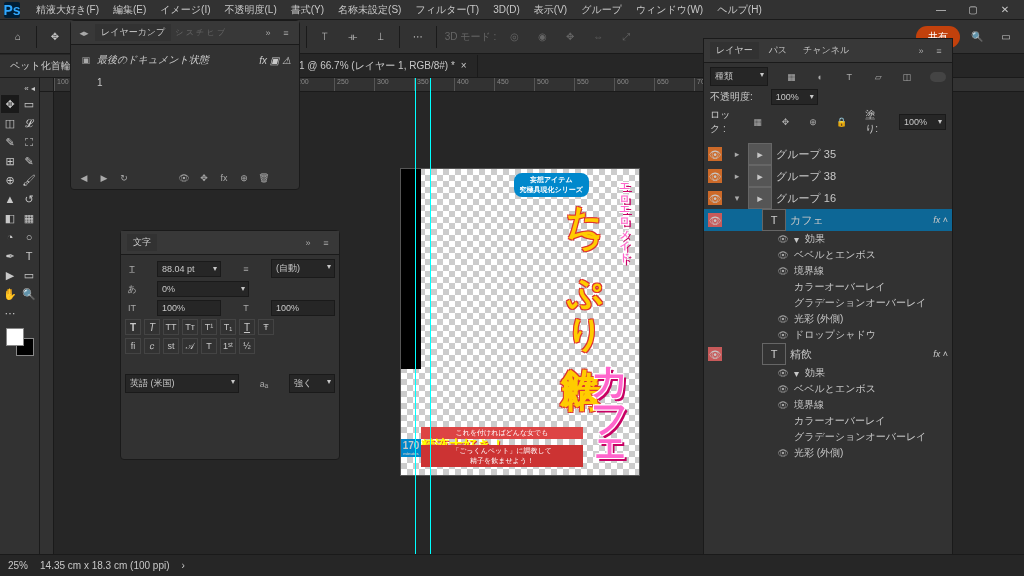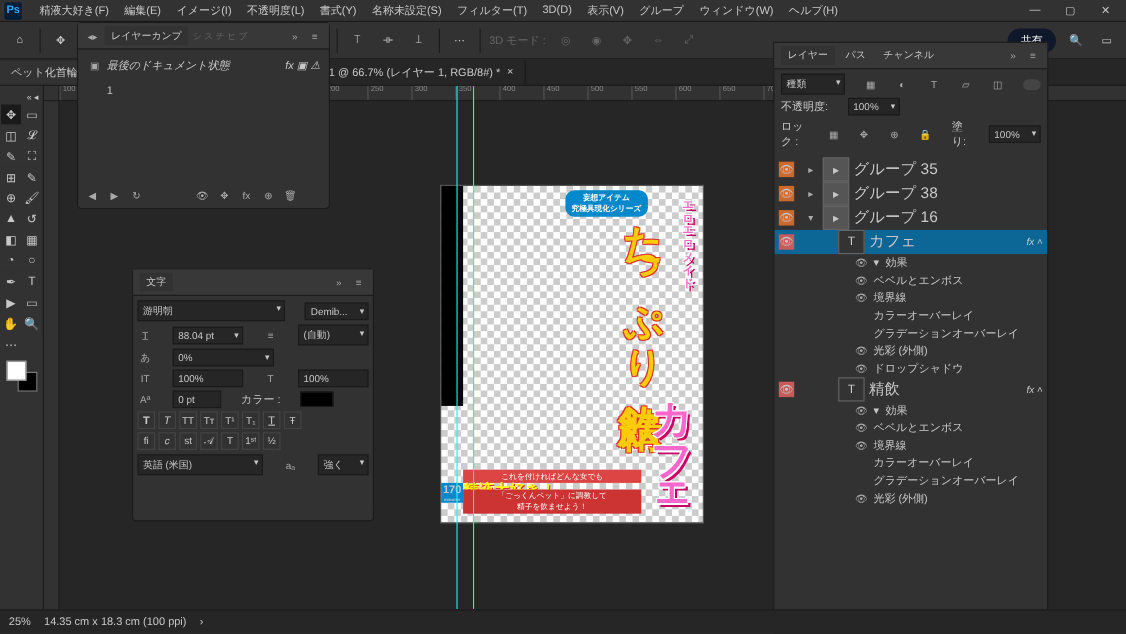--- a/index.html
+++ b/index.html
@@ -1,27 +1,27 @@
 <!DOCTYPE html>
 <html><head>
 <meta charset="utf-8">
 <style>
 *{margin:0;padding:0;box-sizing:border-box;font-family:"Segoe UI","Meiryo",sans-serif;font-size:10px;color:#c8c8c8;user-select:none}
 body{background:#323232;width:1024px;height:576px;overflow:hidden;position:relative}
 .menubar{height:20px;background:#323232;display:flex;align-items:center;padding:0 4px;gap:2px;border-bottom:1px solid #1a1a1a}
-.ps-logo{width:16px;height:16px;background:#001e36;border-radius:2px;display:flex;align-items:center;justify-content:center;color:#31a8ff;font-weight:bold;font-size:10px;margin-right:8px}
+.ps-logo{width:16px;height:16px;background:#001e36;border-radius:2px;display:flex;align-items:center;justify-content:center;color:#31a8ff;font-weight:bold;font-size:14px;margin-right:8px}
 .menu-item{padding:2px 6px;cursor:pointer}
 .win-controls{margin-left:auto;display:flex;gap:2px}
 .win-btn{width:30px;height:18px;display:flex;align-items:center;justify-content:center;cursor:pointer}
 .optbar{height:34px;background:#323232;display:flex;align-items:center;padding:0 8px;gap:8px;border-bottom:1px solid #1a1a1a}
 .opt-icon{width:20px;height:20px;display:flex;align-items:center;justify-content:center;cursor:pointer;border-radius:2px}
 .opt-dropdown{background:#383838;border:1px solid #222;padding:2px 18px 2px 6px;border-radius:2px;position:relative;cursor:pointer}
 .opt-dropdown::after{content:"▾";position:absolute;right:4px;font-size:8px}
 .divider{width:1px;height:22px;background:#1a1a1a}
-.share-btn{margin-left:auto;background:#0f172a;color:#fff;padding:4px 12px;border-radius:12px;cursor:pointer}
+.share-btn{margin-left:auto;background:#c2410c;color:#fff;padding:4px 12px;border-radius:12px;cursor:pointer}
 .tabbar{height:24px;background:#262626;display:flex;align-items:center;border-bottom:1px solid #1a1a1a}
 .doc-tab{padding:4px 10px;background:#323232;border-right:1px solid #1a1a1a;display:flex;align-items:center;gap:6px;cursor:pointer;font-size:9px}
 .doc-tab.inactive{background:#262626;color:#888}
 .close-x{font-size:10px;cursor:pointer}
 .main{position:absolute;top:78px;bottom:22px;left:0;right:0;display:flex}
 .toolbox{width:40px;background:#323232;border-right:1px solid #1a1a1a;display:flex;flex-direction:column;align-items:center;padding-top:4px}
 .tool-grid{display:grid;grid-template-columns:18px 18px;gap:1px;padding:0 2px}
 .tool{width:18px;height:18px;background:#323232;display:flex;align-items:center;justify-content:center;cursor:pointer;font-size:11px}
 .tool.active{background:#1a1a1a}
 .swatch{margin-top:6px;position:relative;width:28px;height:28px}
@@ -34,28 +34,28 @@
 .ruler-corner{position:absolute;top:0;left:0;width:14px;height:14px;background:#323232;border-right:1px solid #1a1a1a;border-bottom:1px solid #1a1a1a}
 .document{position:absolute;top:90px;left:360px;width:240px;height:308px;background:repeating-conic-gradient(#ccc 0 25%,#fff 0 50%) 0 0/12px 12px;border:1px solid #555}
 .doc-content{position:absolute;inset:0;overflow:hidden}
 .guide-v{position:absolute;top:0;bottom:0;width:1px;background:#00ffff}
 .panel{position:absolute;background:#323232;border:1px solid #1a1a1a;border-radius:4px}
 .panel-header{background:#383838;padding:3px 6px;display:flex;align-items:center;gap:4px;border-bottom:1px solid #1a1a1a}
 .panel-tab{padding:2px 6px;font-size:9px;cursor:pointer}
 .panel-tab.active{background:#323232}
 .panel-body{padding:4px}
 .layercomp-panel{top:20px;left:70px;width:230px;height:170px}
-.char-panel{top:244px;left:120px;width:220px;height:230px}
+.char-panel{top:230px;left:120px;width:220px;height:230px}
 .layers-panel{top:38px;left:703px;width:250px;bottom:0;border-radius:0}
 .layer-row{display:flex;align-items:center;padding:2px 4px;gap:4px;cursor:pointer;height:22px}
 .layer-row.sel{background:#0d6796}
 .layer-row .vis{width:14px;height:14px;display:flex;align-items:center;justify-content:center}
 .layer-row .vis.folder{background:#c85a5a}
 .layer-row .thumb{width:24px;height:22px;background:#555;display:flex;align-items:center;justify-content:center;font-size:11px;border:1px solid #666}
-.layer-row .name{font-size:14px}
+.layer-row .name{font-size:11px}
 .fx-row{padding-left:60px;font-size:9px;display:flex;align-items:center;gap:4px;height:16px}
 .statusbar{position:absolute;bottom:0;left:0;right:0;height:22px;background:#262626;border-top:1px solid #1a1a1a;display:flex;align-items:center;padding:0 8px;gap:12px;font-size:9px;color:#aaa}
 .field-row{display:flex;align-items:center;gap:18px;margin-bottom:3px}
 .field{background:#262626;border:1px solid #1a1a1a;padding:2px 4px;flex:1;font-size:9px}
 .dropdown{background:#262626;border:1px solid #1a1a1a;padding:2px 18px 2px 4px;position:relative;flex:1;font-size:9px;cursor:pointer}
 .dropdown::after{content:"▾";position:absolute;right:3px;font-size:8px}
 .tiny-icon{width:14px;height:14px;display:flex;align-items:center;justify-content:center;font-size:9px;color:#aaa}
 .style-btns{display:flex;gap:3px;margin-top:3px}
 .style-btn{width:16px;height:16px;border:1px solid #444;display:flex;align-items:center;justify-content:center;cursor:pointer;font-size:9px}
 .text-pink{color:#ff66cc;font-weight:bold;text-shadow:-1px -1px 0 #fff,1px -1px 0 #fff,-1px 1px 0 #fff,1px 1px 0 #fff,3px 3px 0 #c80064}
@@ -250,45 +250,35 @@
 </div>
 
 <div class="panel char-panel">
   <div class="panel-header">
     <span class="panel-tab active">文字</span>
     <span style="margin-left:auto" class="tiny-icon">»</span>
     <span class="tiny-icon">≡</span>
   </div>
   <div class="panel-body">
     <div class="field-row">
-      <div class="dropdown">游明朝</div>
-      <div class="dropdown" style="flex:0 0 56px">Demib...</div>
-    </div>
-    <div class="field-row">
       <span class="tiny-icon">T̲</span>
       <div class="dropdown">88.04 pt</div>
       <span class="tiny-icon">≡</span>
       <div class="dropdown">(自動)</div>
     </div>
     <div class="field-row">
       <span class="tiny-icon">あ</span>
       <div class="dropdown">0%</div>
       <span style="flex:1"></span>
     </div>
     <div class="field-row">
       <span class="tiny-icon">IT</span>
       <div class="field">100%</div>
       <span class="tiny-icon">T</span>
       <div class="field">100%</div>
-    </div>
-    <div class="field-row">
-      <span class="tiny-icon">Aª</span>
-      <div class="field" style="flex:0 0 44px">0 pt</div>
-      <span>カラー :</span>
-      <div class="field" style="flex:0 0 30px;background:#000;height:14px"></div>
     </div>
     <div class="style-btns">
       <div class="style-btn">
           <b>T</b>
         </div>
       <div class="style-btn">
           <i>T</i>
         </div>
       <div class="style-btn">TT</div>
       <div class="style-btn">Tᴛ</div>
@@ -301,21 +291,21 @@
     </div>
     <div class="style-btns">
       <div class="style-btn">fi</div>
       <div class="style-btn">𝑐</div>
       <div class="style-btn">st</div>
       <div class="style-btn">𝒜</div>
       <div class="style-btn">T</div>
       <div class="style-btn">1ˢᵗ</div>
       <div class="style-btn">½</div>
     </div>
-    <div class="field-row" style="margin-top:4px">
+    <div class="field-row" style="margin-top:20px">
       <div class="dropdown">英語 (米国)</div>
       <span class="tiny-icon">aₐ</span>
       <div class="dropdown" style="flex:0 0 46px">強く</div>
     </div>
   </div>
 </div>
 
 <div class="panel layers-panel">
   <div class="panel-header">
     <span class="panel-tab active">レイヤー</span>

